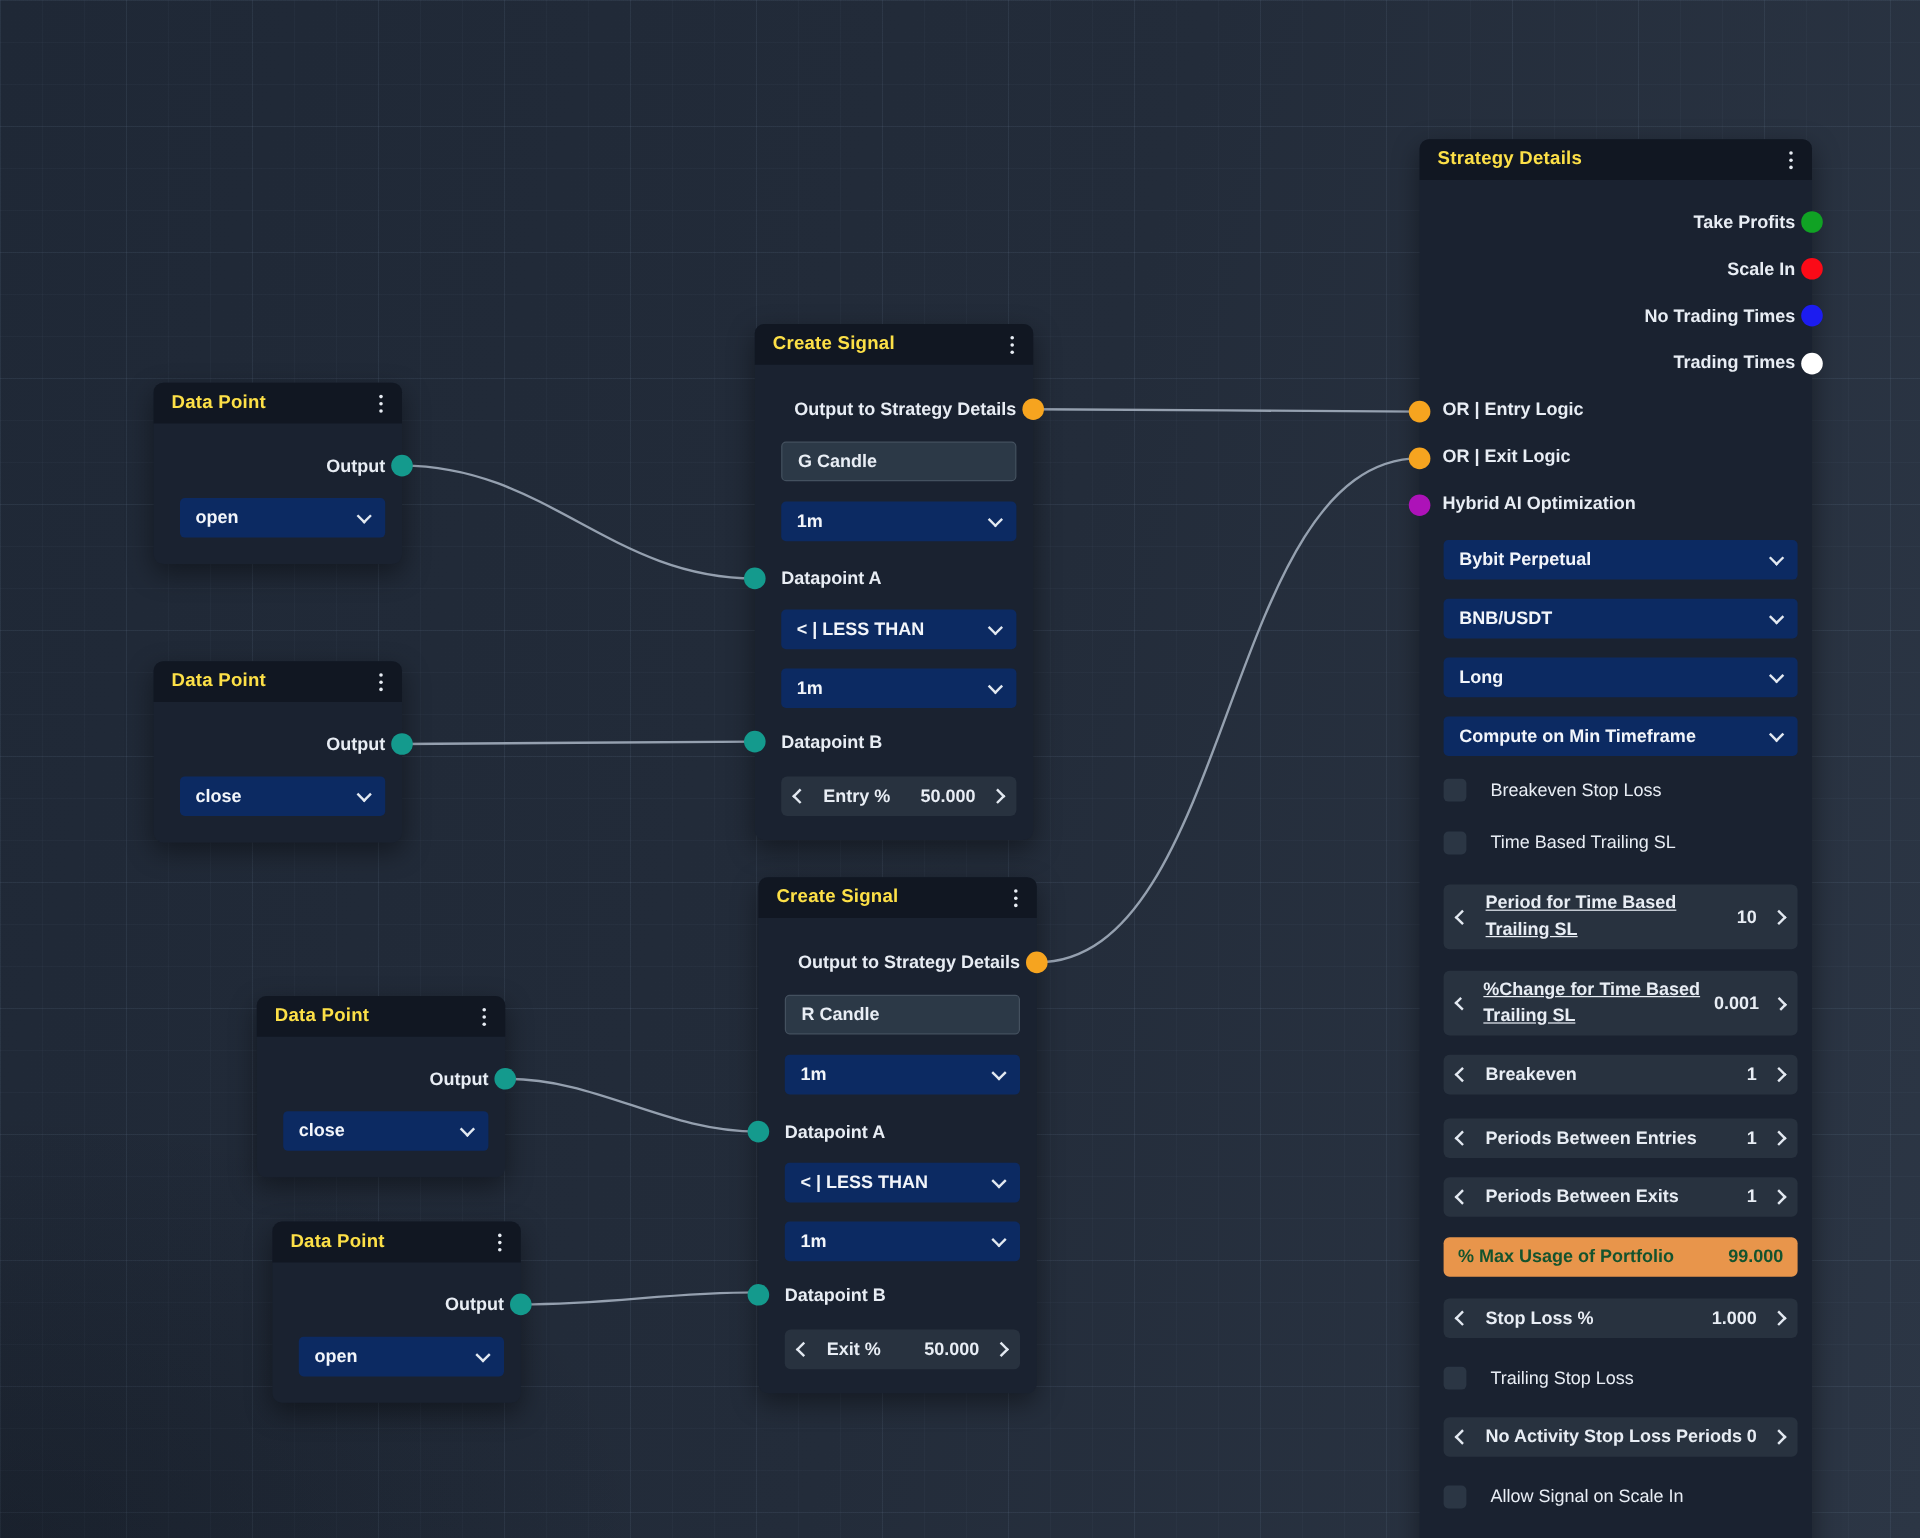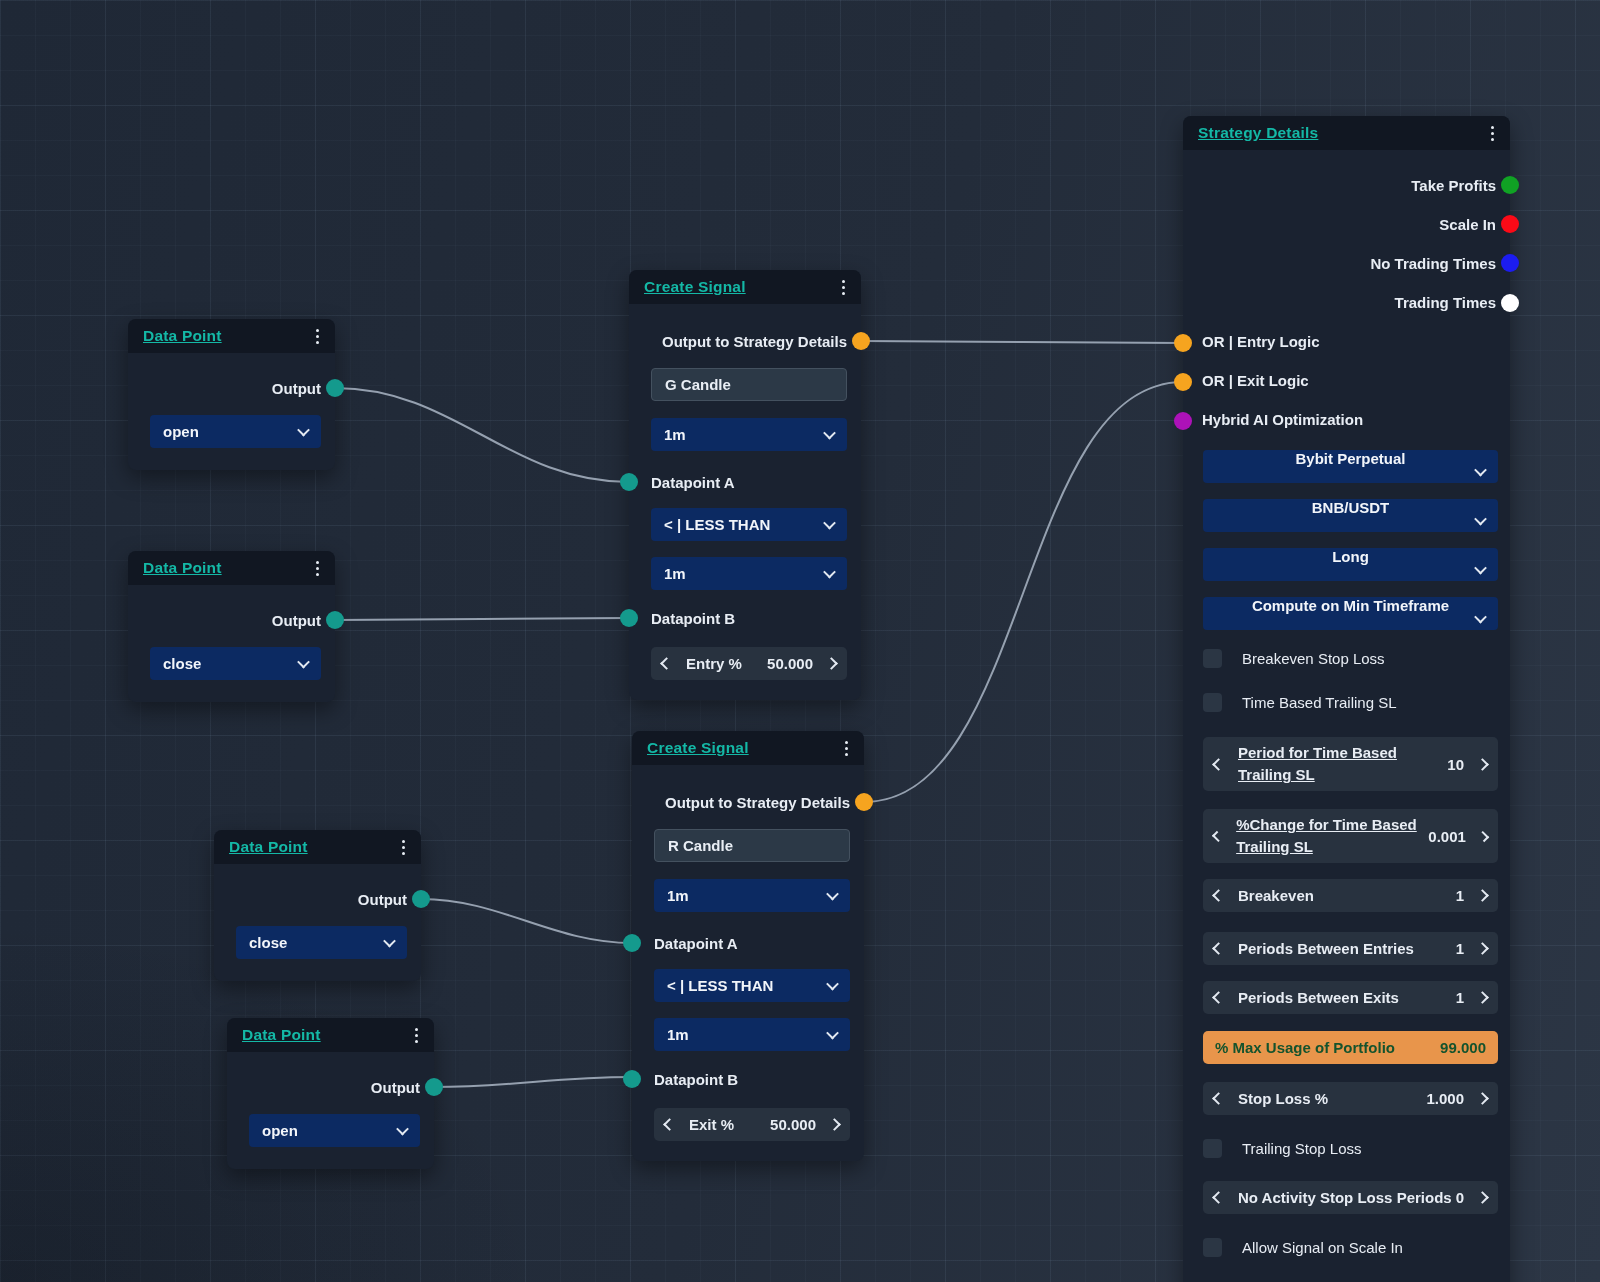--- a/index.html
+++ b/index.html
@@ -14,21 +14,21 @@
       repeating-linear-gradient(to bottom, rgba(150,180,210,0.035) 0 1px, transparent 1px 35px),
       linear-gradient(105deg,#1f2836 0%,#232c3a 52%,#2c3645 100%);
   }
   .wires{position:absolute;left:0;top:0;z-index:1;}
   .wire{fill:none;stroke:#a9b5c4;stroke-width:2;opacity:.85;}
 
   .node{position:absolute;z-index:2;background:#1a2230;border-radius:8px;
         box-shadow:0 8px 22px rgba(0,0,0,.40);color:#e8edf4;}
   .node-header{height:34px;background:#111722;border-radius:8px 8px 0 0;
         display:flex;align-items:center;justify-content:space-between;padding:0 14px 0 15px;}
-  .node-title{font-size:15.5px;font-weight:700;color:#14b8a6;letter-spacing:.2px;text-decoration:underline;}
+  .node-title{font-size:15.5px;font-weight:700;color:#fde047;letter-spacing:.2px;}
   .kebab{display:flex;flex-direction:column;align-items:center;cursor:pointer;padding:2px;}
   .kebab i{width:3px;height:3px;border-radius:50%;background:#e8edf4;display:block;margin:1.5px 0;}
 
   .row{display:flex;align-items:center;height:24px;font-size:15px;font-weight:700;}
   .out-row{justify-content:flex-end;padding-right:14px;}
   .label-row{padding-left:22px;}
 
   .dropdown{height:33px;background:#0c2a62;border-radius:4px;display:flex;align-items:center;
         padding:0 13px;margin-left:22px;margin-right:14px;font-size:15px;font-weight:600;color:#f2f5fa;cursor:pointer;}
   .dd-chev{margin-left:auto;}
@@ -48,21 +48,21 @@
   .stepper .chev.right{margin-left:14px;}
   .stepper.two{height:54px;}
   .stepper.two .lbl{max-width:200px;line-height:1.45;text-decoration:underline;}
 
   .port{position:absolute;width:18px;height:18px;border-radius:50%;z-index:3;cursor:crosshair;}
 
   
   .sd-panel .sd-outputs{padding-top:16px;}
   .sd-out-row{height:39px;justify-content:flex-end;padding-right:14px;font-size:15px;}
   .sd-in-row{height:39px;padding-left:19px;font-size:15px;}
-  .sd-dd{margin:16px 12px 16px 20px;flex-direction:column;}
+  .sd-dd{margin:16px 12px 16px 20px;}
   .sd-panel .stepper{margin-left:20px;margin-right:12px;}
   .check-row{display:flex;align-items:center;height:24px;padding-left:20px;font-size:15px;font-weight:400;}
   .checkbox{width:19px;height:19px;border-radius:4px;background:#2b3644;cursor:pointer;flex:0 0 auto;}
   .check-row .lbl{margin-left:20px;}
   .stepper-highlight{height:33px;border-radius:5px;display:flex;align-items:center;
         padding:0 12px;margin-left:20px;margin-right:12px;font-size:15px;font-weight:700;color:#14532d;cursor:pointer;}
   .stepper-highlight .val{margin-left:auto;}
 </style>
 </head>
 <body>

